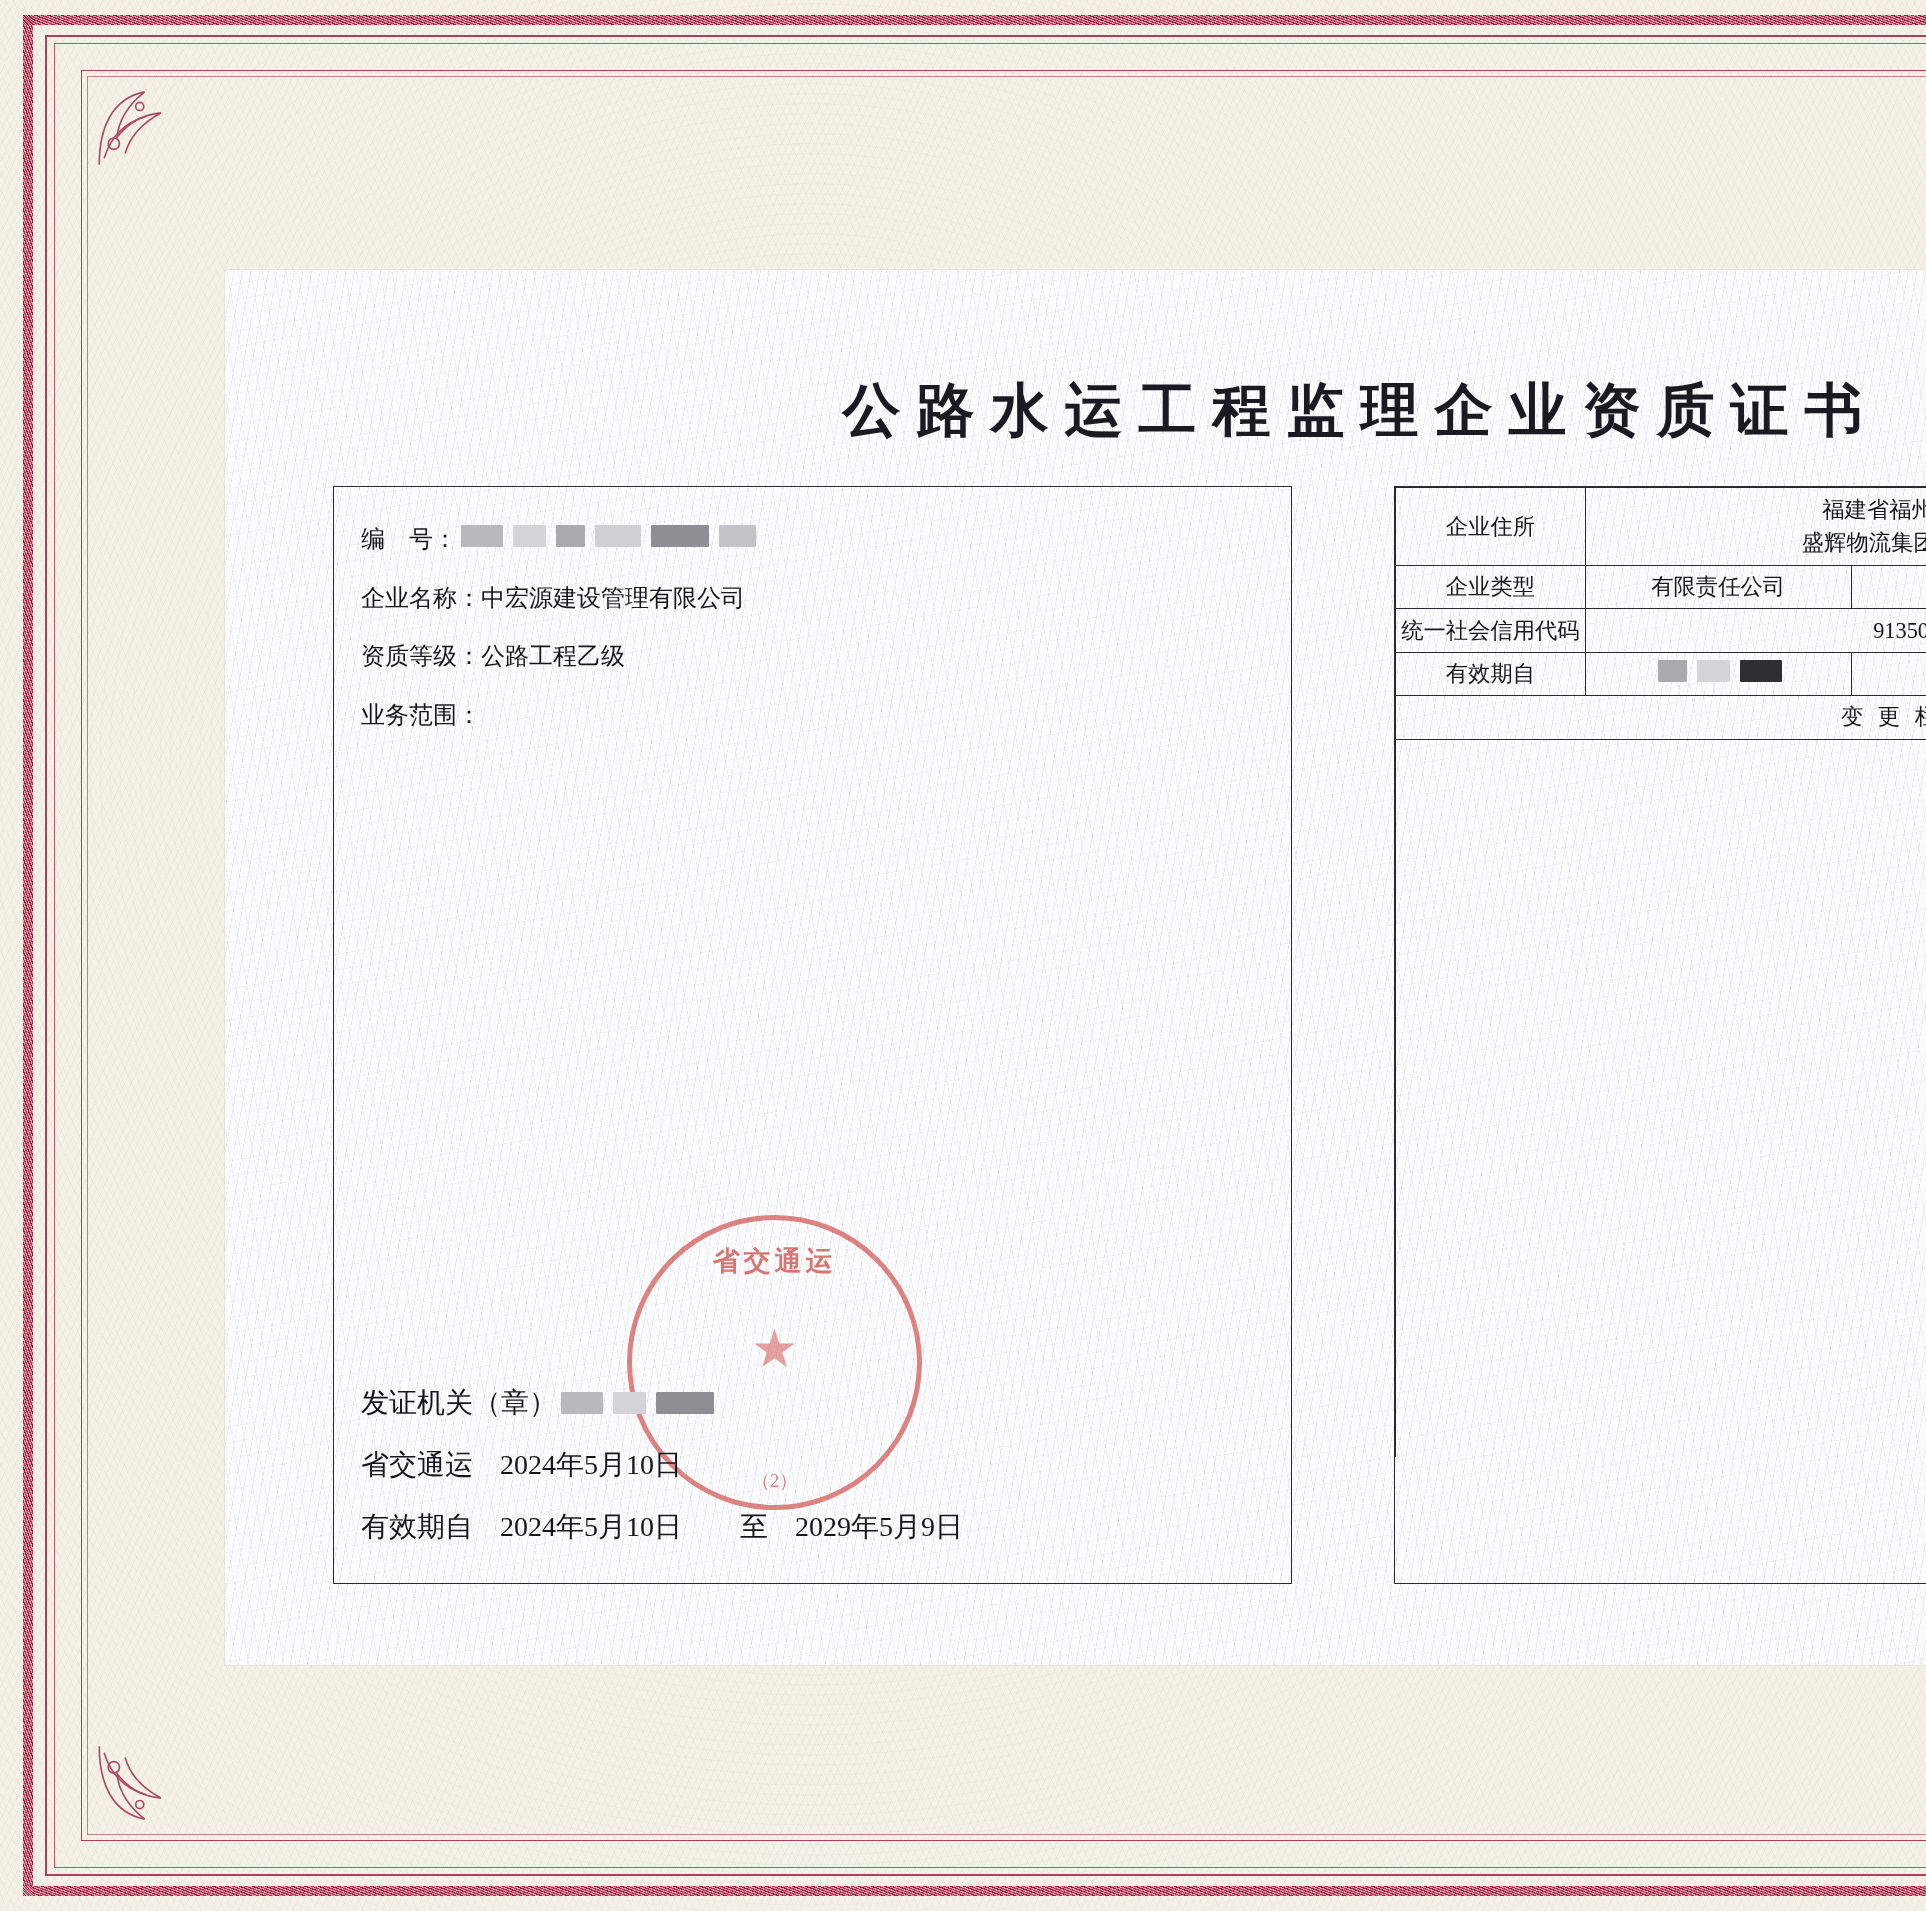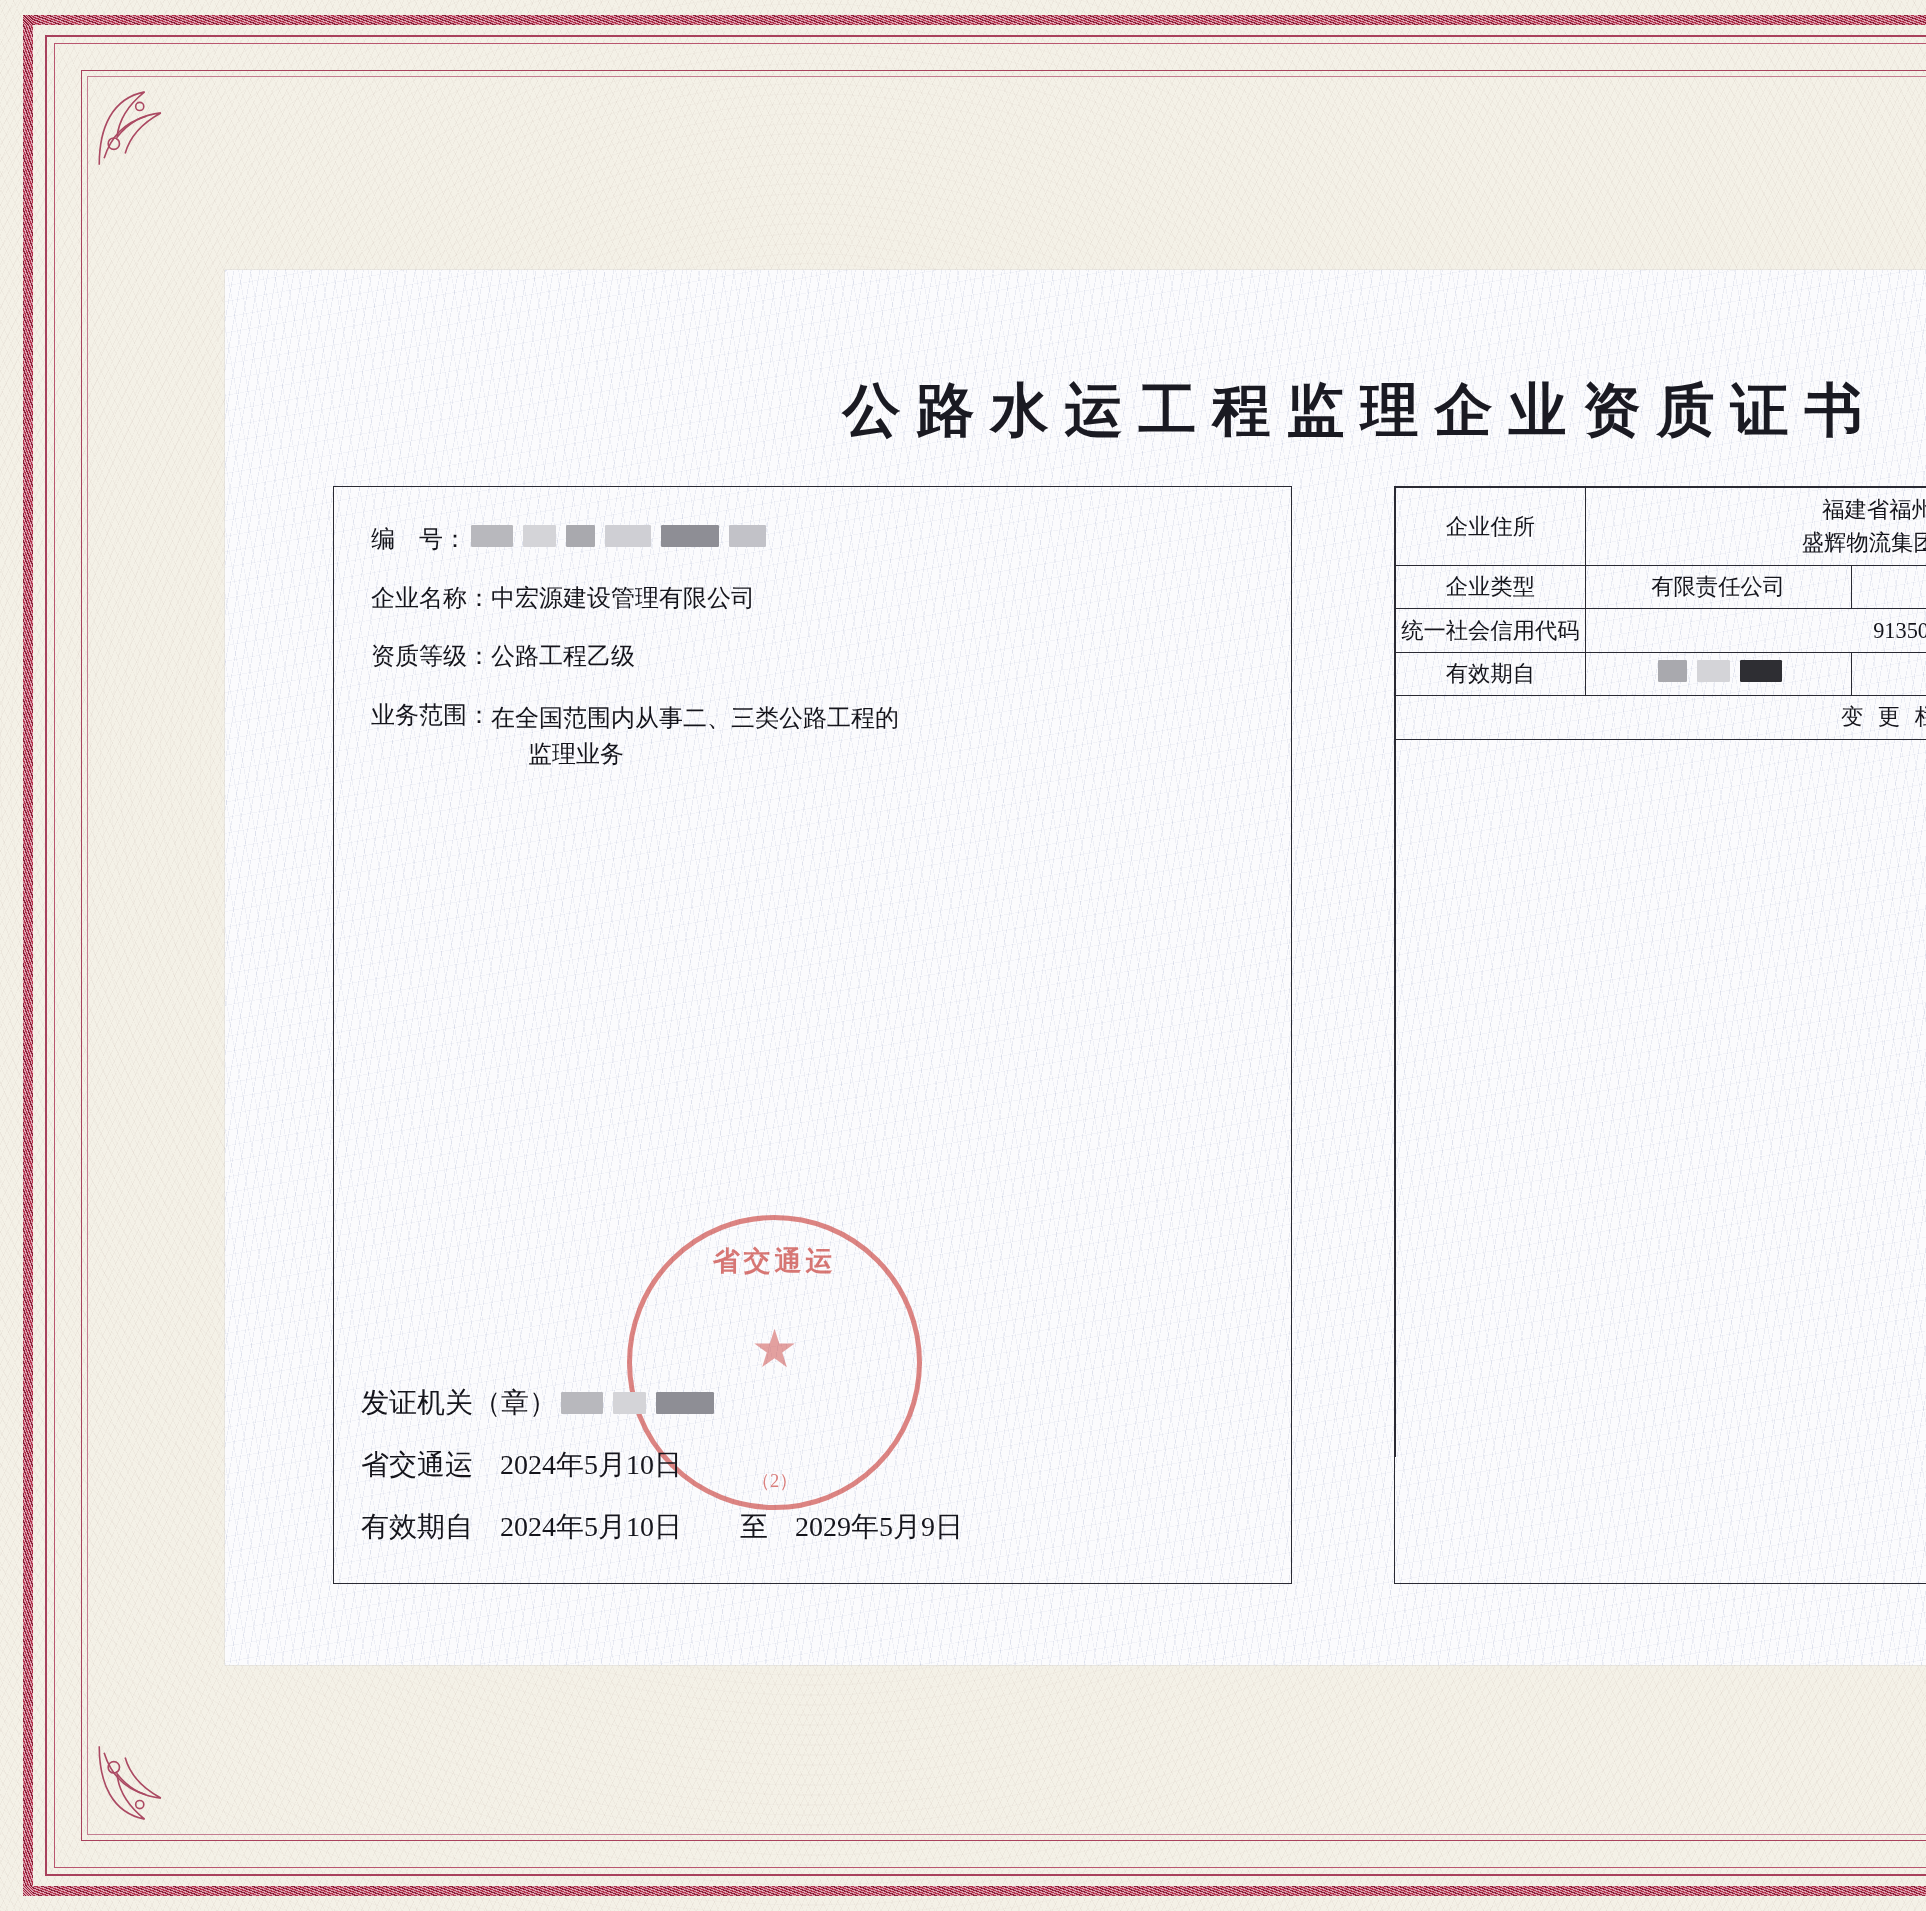--- a/index.html
+++ b/index.html
@@ -114,21 +114,20 @@
   }
   .lp-inner { position: absolute; inset: 0; padding: 37px 27px; box-sizing: border-box; }
 
   .field-row {
     display: flex;
     align-items: flex-start;
     margin-bottom: 28.5px;
     font-size: 24px;
     color: #15151c;
     line-height: 1.25;
-    margin-left: 10px;
   }
   .field-label {
     white-space: pre;
     flex: 0 0 auto;
     font-family: "Liberation Serif", "DejaVu Serif", serif;
   }
   .field-value {
     flex: 1 1 auto;
     font-family: "Liberation Serif", "DejaVu Serif", serif;
   }
@@ -306,24 +305,20 @@
           <span class="field-value">中宏源建设管理有限公司</span>
         </div>
 
         <div class="field-row">
           <span class="field-label">资质等级：</span>
           <span class="field-value">公路工程乙级</span>
         </div>
 
         <div class="field-row">
           <span class="field-label">业务范围：</span>
-          <span class="field-value two-line">
-            <span>在全国范围内从事二、三类公路工程的</span>
-            <span class="indent-line">监理业务</span>
-          </span>
         </div>
 
         <div class="seal">
           <div class="seal-text-top">省交通运</div>
           <div class="seal-star">★</div>
           <div class="seal-text-bottom"></div>
           <div class="seal-paren">（2）</div>
         </div>
 
         <div class="issue-block">

